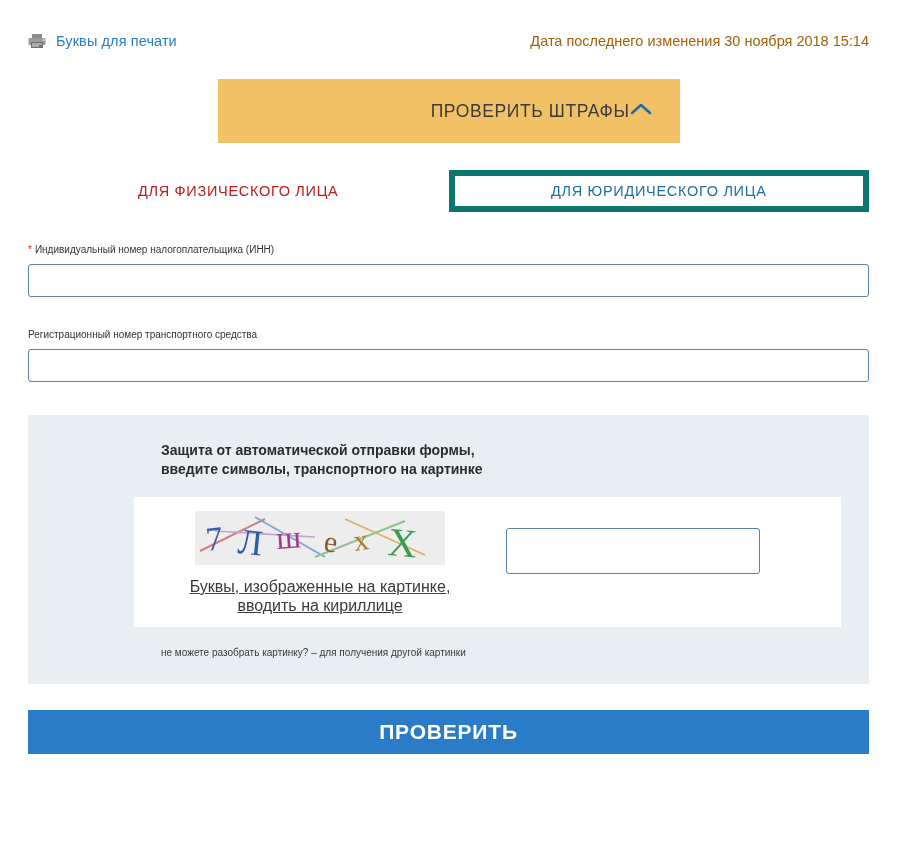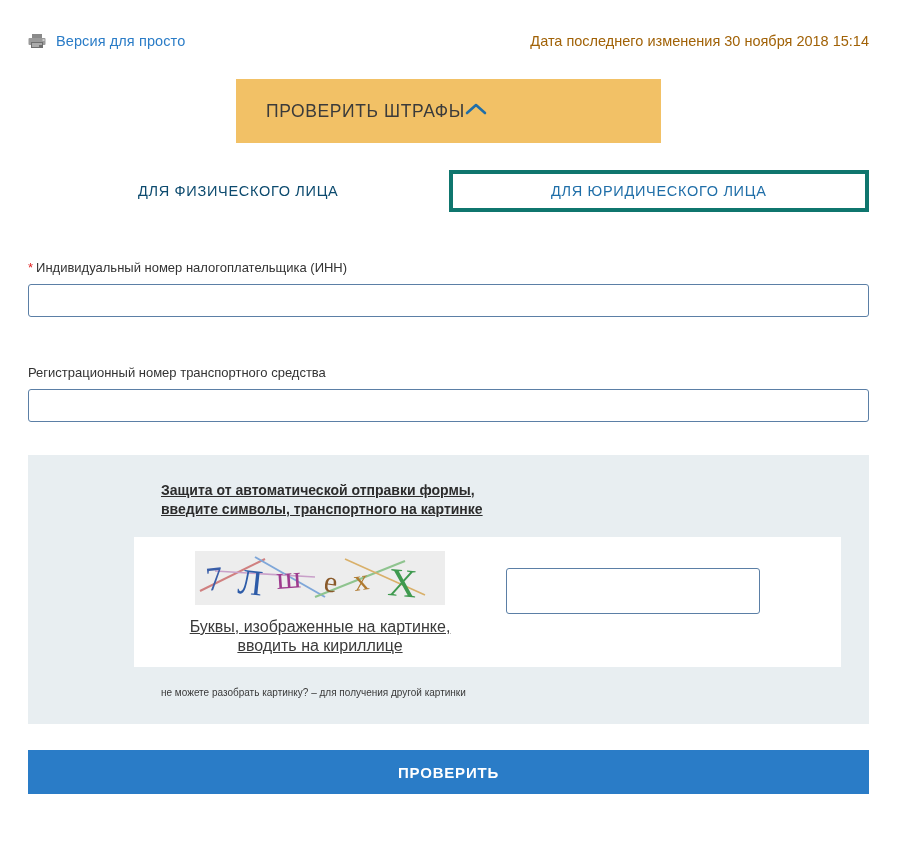--- a/index.html
+++ b/index.html
@@ -44,27 +44,27 @@
     font-size: 14.5px;
     letter-spacing: 0.1px;
   }
   .last-modified {
     color: #a16207;
     font-size: 14.5px;
   }
 
   
   .accordion {
-    width: 425px;
+    width: 462px;
     margin: 30px auto 0 auto;
     background: #f2c166;
     height: 64px;
     display: flex;
     align-items: center;
-    justify-content: flex-start;
+    justify-content: flex-end;
     padding: 0 28px 0 30px;
     cursor: pointer;
   }
   .accordion-title {
     font-size: 17.5px;
     color: #3b3b3b;
     letter-spacing: 0.6px;
     font-weight: normal;
   }
   .chevron {
@@ -82,38 +82,38 @@
     flex: 1 1 50%;
     height: 42px;
     display: flex;
     align-items: center;
     justify-content: center;
     font-size: 14.5px;
     letter-spacing: 0.7px;
     cursor: pointer;
   }
   .tab.inactive {
-    color: #0c4a6e;
+    color: #b91c1c;
     background: transparent;
     border: none;
   }
   .tab.active {
     color: #1f6ea8;
     background: #ffffff;
-    border: 4px solid #0f766e;
+    border: 6px solid #0f766e;
   }
 
   
   .field-block {
     margin: 0 28px;
   }
   .field-label {
-    font-size: 13px;
+    font-size: 10px;
     color: #333333;
-    margin-top: 48px;
+    margin-top: 32px;
     margin-bottom: 9px;
     display: block;
   }
   .req-star {
     color: #e02020;
     margin-right: 3px;
   }
   .text-input {
     width: 100%;
     height: 33px;
@@ -133,21 +133,20 @@
     background: #e8eef1;
     padding: 26px 0 22px 0;
   }
   .captcha-title {
     margin: 0 0 0 133px;
     font-size: 14px;
     font-weight: bold;
     color: #2c2c2c;
     line-height: 19px;
     width: 420px;
-    text-decoration: underline;
   }
   .captcha-inner {
     margin: 18px 28px 0 106px;
     background: #ffffff;
     padding: 14px 0 12px 0;
     display: flex;
     align-items: flex-start;
   }
   .captcha-left {
     width: 372px;
@@ -195,21 +194,21 @@
 
   
   .submit-btn {
     display: block;
     margin: 26px 28px 0 28px;
     width: 841px;
     height: 44px;
     background: #2a7cc7;
     border: none;
     color: #ffffff;
-    font-size: 15px;
+    font-size: 21px;
     font-weight: bold;
     letter-spacing: 0.8px;
     font-family: "Liberation Sans", sans-serif;
     cursor: pointer;
   }
 </style>
 </head>
 <body>
 
 <div class="page">
@@ -219,21 +218,21 @@
       <span>
         <svg class="printer-icon" viewBox="0 0 18 16" xmlns="http://www.w3.org/2000/svg" aria-hidden="true">
           <rect x="4" y="1" width="10" height="4" fill="#8a8a8a"></rect>
           <rect x="0.5" y="5" width="17" height="7" rx="1" fill="#9a9a9a"></rect>
           <rect x="3" y="9" width="12" height="6" fill="#6f6f6f"></rect>
           <rect x="4" y="10.5" width="10" height="1" fill="#e8e8e8"></rect>
           <rect x="4" y="12.5" width="7" height="1" fill="#e8e8e8"></rect>
           <rect x="14.5" y="6.3" width="2" height="1.5" fill="#dcdcdc"></rect>
         </svg>
       </span>
-      <span class="print-label">Версия для просто</span>
+      <span class="print-label">Буквы для печати</span>
     </a>
     <div class="last-modified">Дата последнего изменения 30 ноября 2018 15:14</div>
   </div>
 
   <div class="accordion">
     <span class="accordion-title">ПРОВЕРИТЬ ШТРАФЫ</span>
     <span>
       <svg class="chevron" viewBox="0 0 22 14" xmlns="http://www.w3.org/2000/svg" aria-hidden="true">
         <polyline points="2,11 11,3 20,11" fill="none" stroke="#1f6ea8" stroke-width="2.6" stroke-linecap="round" stroke-linejoin="round"></polyline>
       </svg>

